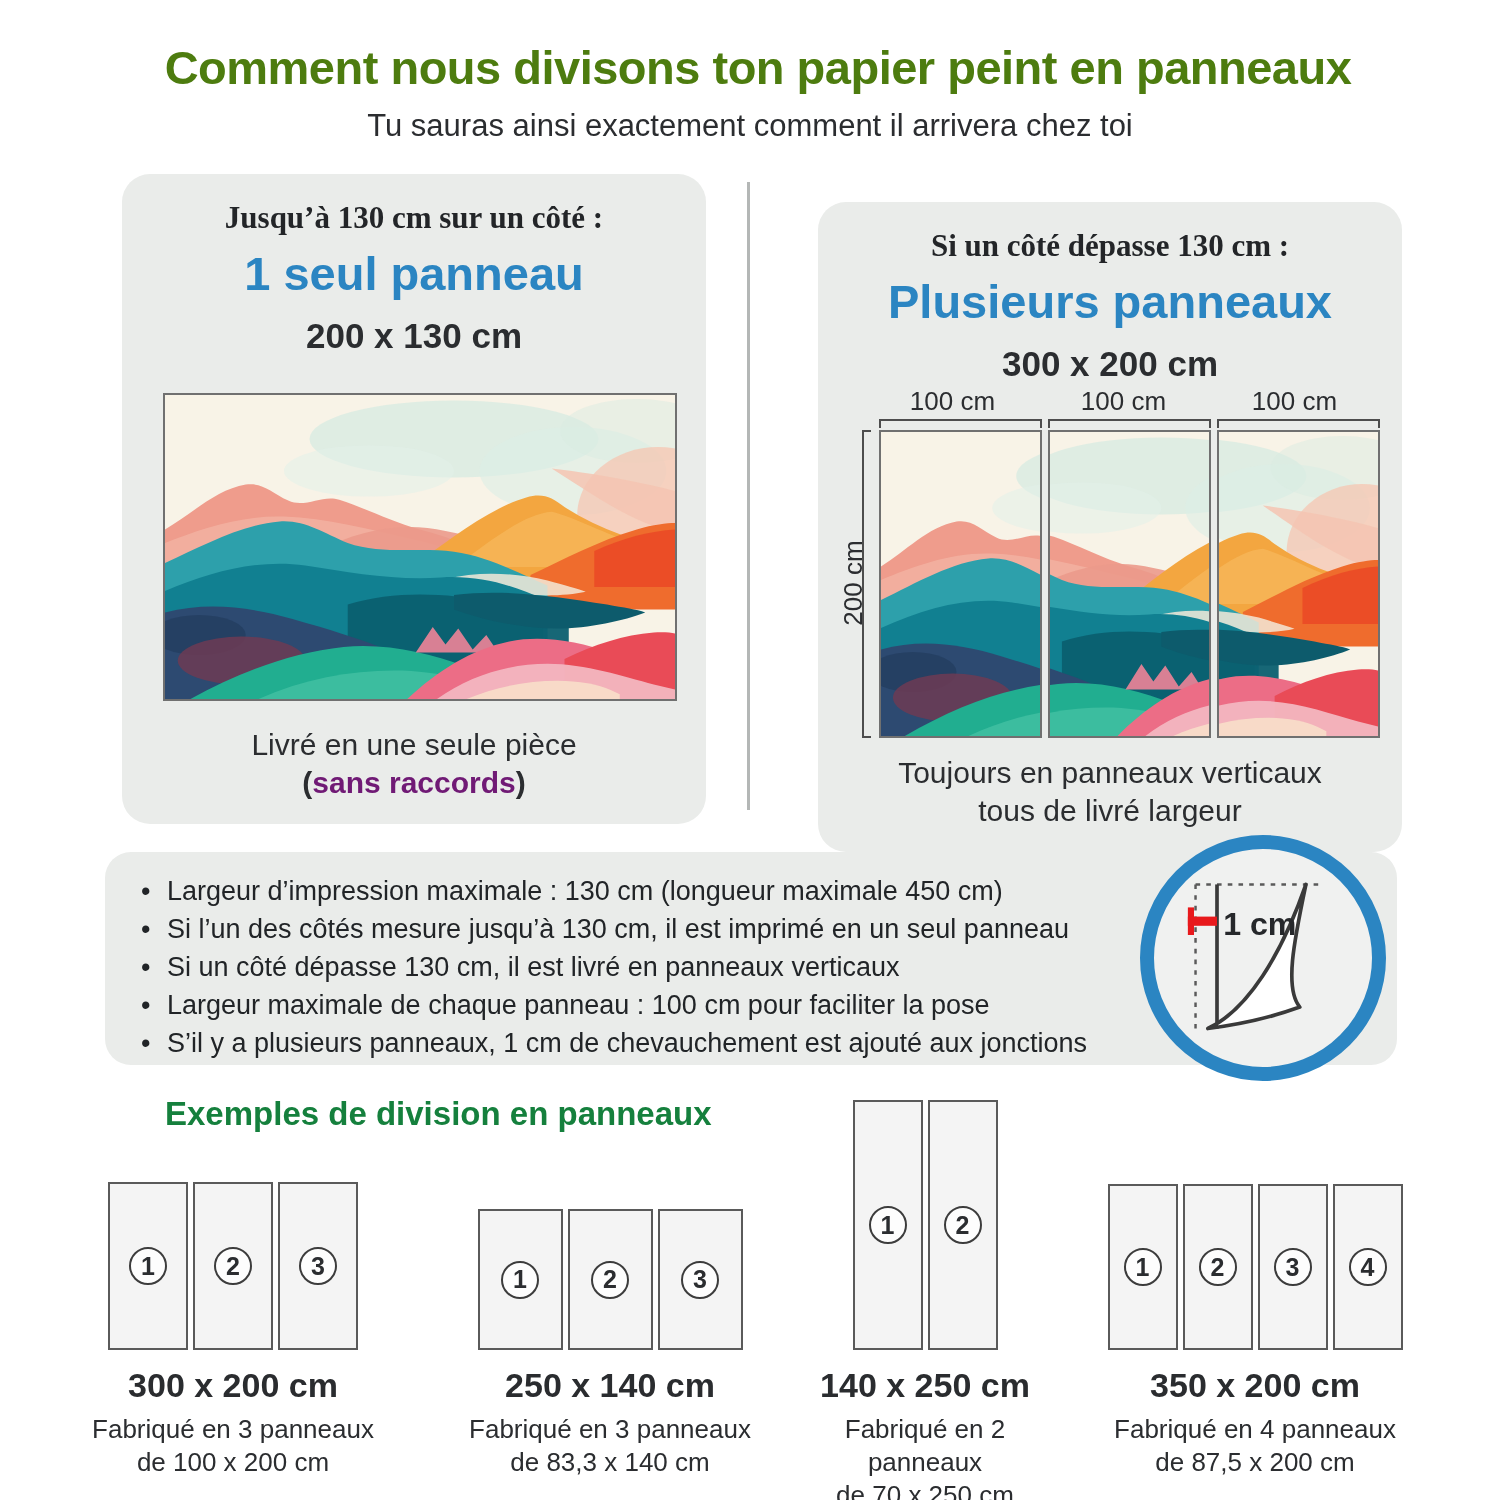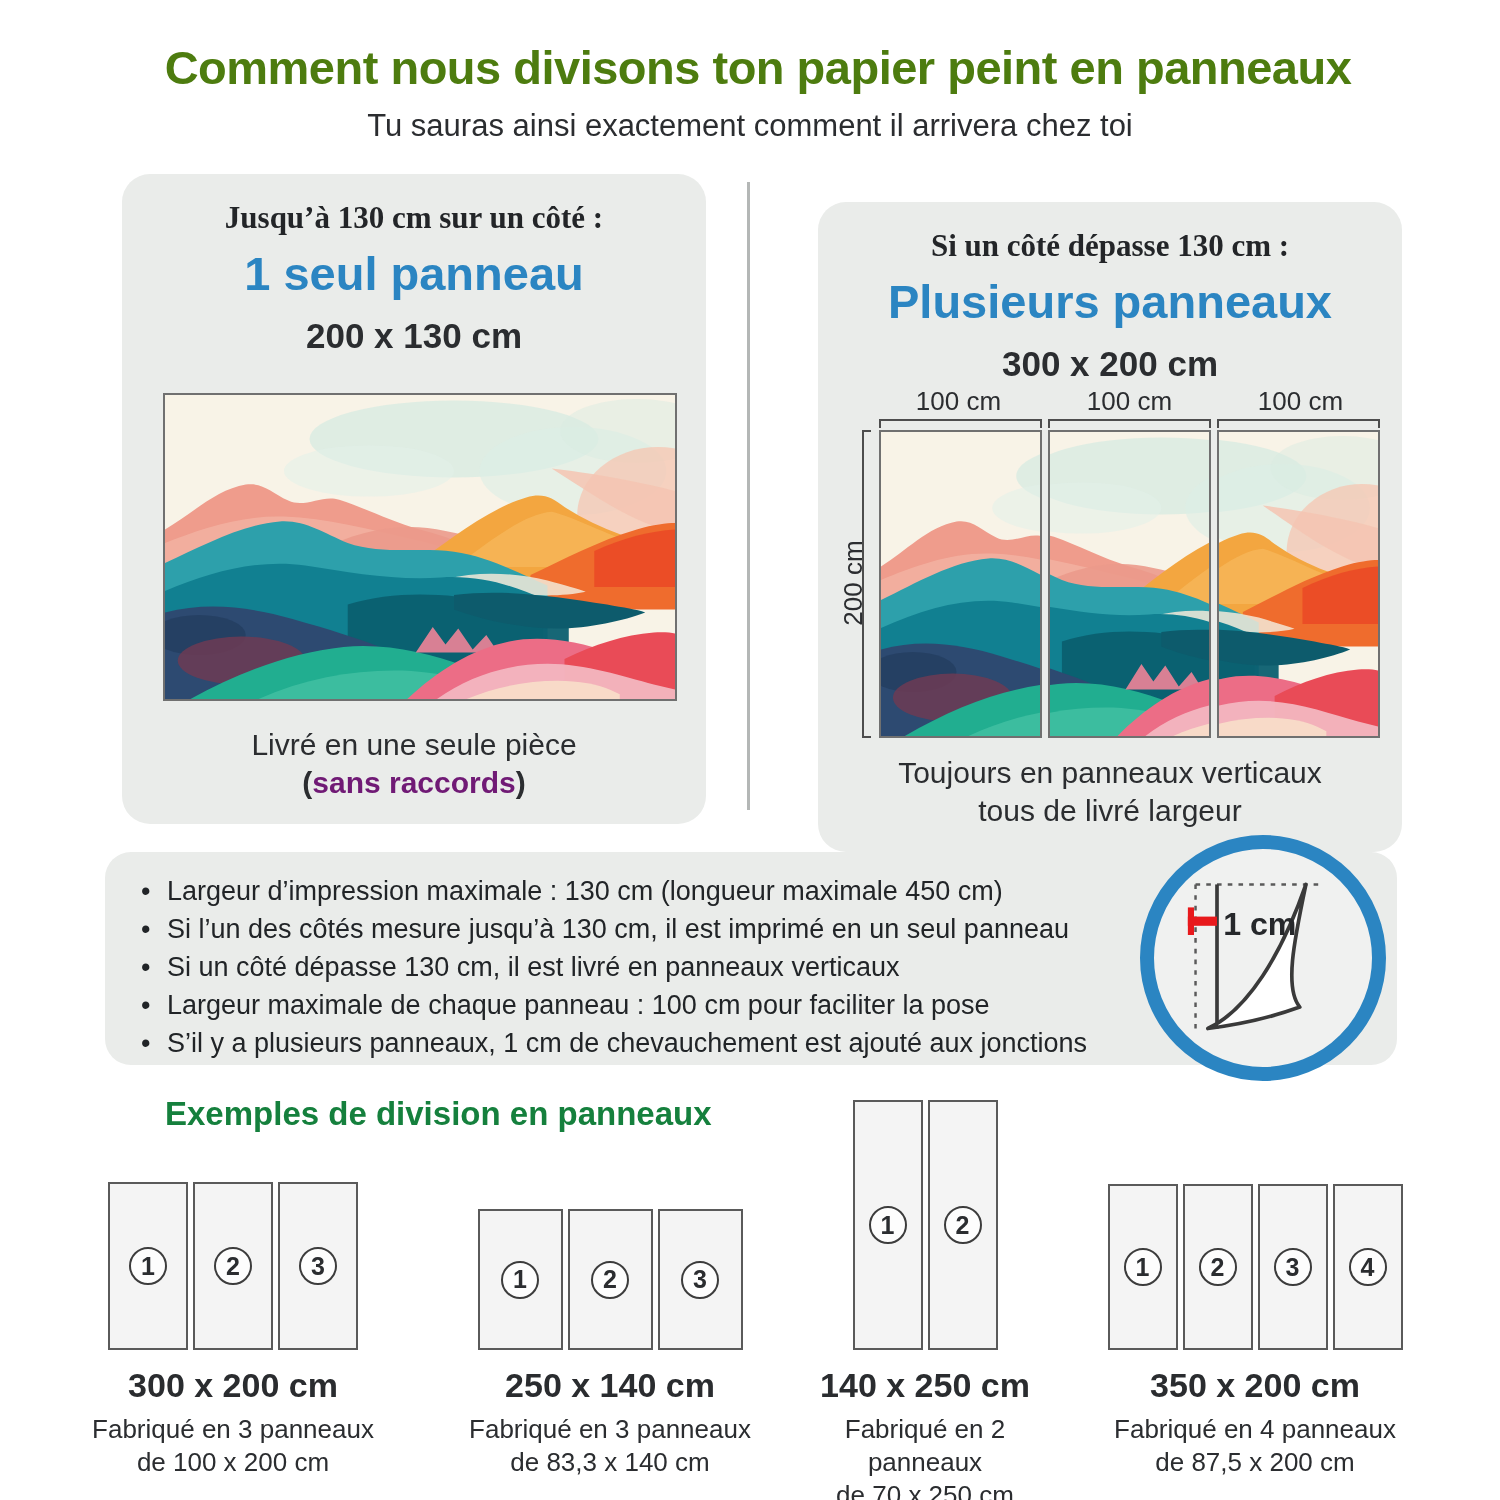--- a/index.html
+++ b/index.html
@@ -26,21 +26,21 @@
   .csize { position:absolute; top:142px; left:0; width:100%; text-align:center;
     font-size:35px; font-weight:700; color:#2b2d30; }
   .art-frame { position:absolute; left:41px; top:219px; width:514px; height:308px;
     border:2px solid #707070; background:#f8f3e7; overflow:hidden; }
   .art-frame svg { display:block; width:100%; height:100%; }
   .card-footer { position:absolute; top:552px; left:0; width:100%; text-align:center;
     font-size:30px; font-weight:500; line-height:38px; color:#2b2d30; }
   .card-footer .blue { color:#701a75; font-weight:700; }
   .card-footer .paren { color:#2b2d30; font-weight:700; }
   
-  .top-labels { position:absolute; left:61px; top:184px; width:501px; display:flex; gap:12px; }
+  .top-labels { position:absolute; left:55px; top:184px; width:501px; display:flex; gap:12px; }
   .top-labels span { width:163px; text-align:center; font-size:26px; font-weight:500; color:#2b2d30; }
   .h-brackets { position:absolute; left:61px; top:217px; width:501px; height:9px; display:flex; gap:6px; }
   .h-brackets div { width:163px; height:9px; border:2px solid #4d4d4d; border-bottom:none; }
   .v-bracket { position:absolute; left:44px; top:228px; width:9px; height:308px;
     border:2px solid #4d4d4d; border-right:none; }
   .side-label { position:absolute; left:-23px; top:368px; width:112px; height:26px; text-align:center;
     font-size:26px; font-weight:500; color:#2b2d30; transform:rotate(-90deg); }
   .panels3 { position:absolute; left:61px; top:228px; width:501px; height:308px; display:flex; gap:6px; }
   .panel-slice { width:163px; height:308px; border:2px solid #707070; overflow:hidden; background:#f8f3e7; }
   .panel-slice svg { display:block; width:100%; height:100%; }

